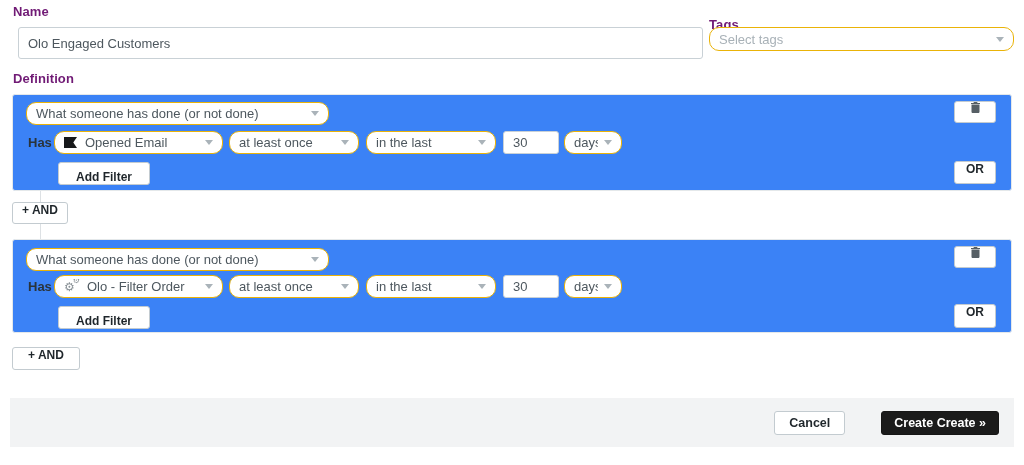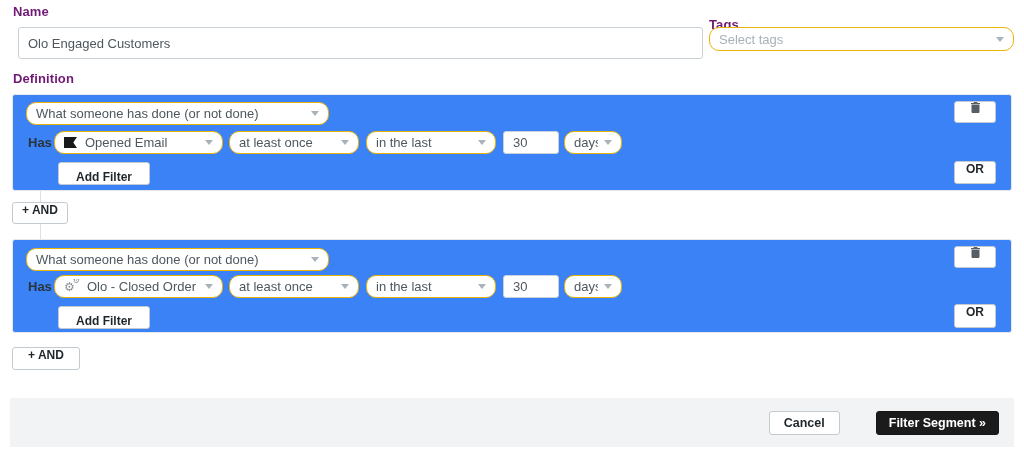--- a/index.html
+++ b/index.html
@@ -148,21 +148,21 @@
   </div>
 
   <div class="abs has-label" style="left:15px; top:39px;">Has</div>
 
   <div class="abs select" style="left:41px; top:35px; width:169px; height:23px;">
     <span class="evt-left">
       <span class="gear-wrap">
           <span class="gear-big">⚙</span>
           <span class="gear-small">⚙</span>
         </span>
-      <span class="txt">Olo - Closed Order</span>
+      <span class="txt">Olo - Filter Order</span>
     </span>
     <span class="caret"></span>
   </div>
 
   <div class="abs select" style="left:216px; top:35px; width:130px; height:23px;">
     <span class="txt">at least once</span>
     <span class="caret"></span>
   </div>
 
   <div class="abs select" style="left:353px; top:35px; width:130px; height:23px;">
@@ -190,14 +190,14 @@
     <span>OR</span>
   </div>
 </div>
 
 <div class="abs btn" style="left:12px; top:347px; width:68px; height:23px;">
   <span>+ AND</span>
 </div>
 
 <div class="abs footer-bar" style="left:10px; top:398px; width:1004px; height:49px;gap:36px;">
   <button class="btn-cancel">Cancel</button>
-  <button class="btn-primary">Filter Segment »</button>
+  <button class="btn-primary">Create Create »</button>
 </div>
 
 </body></html>

